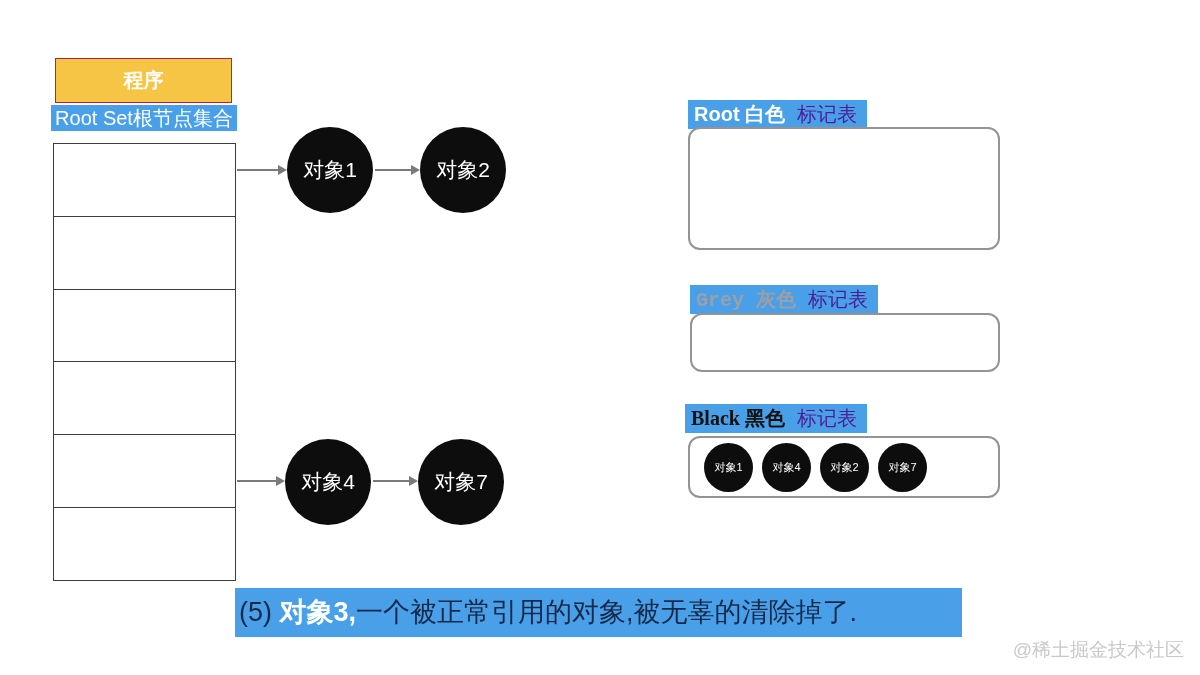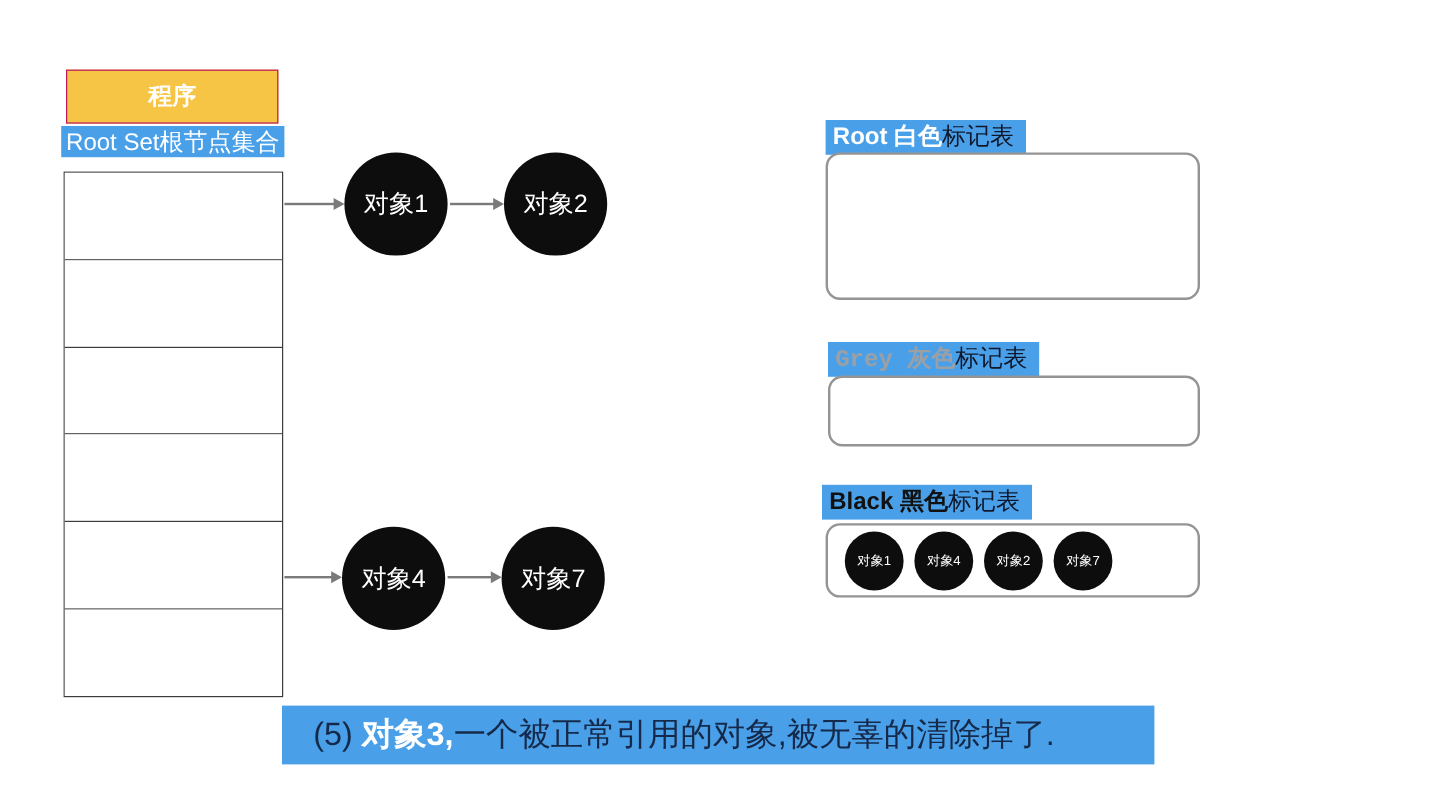--- a/index.html
+++ b/index.html
@@ -38,35 +38,35 @@
 
   
   .arrow{position:absolute;height:2px;background:var(--arrow);}
   .arrow::after{content:"";position:absolute;right:-2px;top:-4px;width:0;height:0;
     border-left:9px solid var(--arrow);border-top:5px solid transparent;border-bottom:5px solid transparent;}
 
   
   .mark-label{position:absolute;height:29px;line-height:29px;background:var(--blue);
     padding:0 10px 0 6px;font-size:20px;white-space:nowrap;}
   .mark-label .en{font-weight:bold;}
-  .mark-label .cn{color:#0f172a;font-weight:400;}
+  .mark-label .cn{color:#4c1d95;font-weight:400;margin-left:12px;}
   .lbl-white .en{color:#ffffff;}
   .lbl-grey .en{color:var(--grey-label);font-family:Liberation Mono, monospace;}
   .lbl-black .en{color:#111111;}
   .mark-box{position:absolute;background:#fff;border:2px solid var(--box-border);border-radius:12px;}
   .box-white{left:688px;top:127px;width:312px;height:123px;}
   .box-grey{left:690px;top:313px;width:310px;height:59px;}
   .box-black{left:688px;top:436px;width:312px;height:62px;
     display:flex;align-items:center;padding-left:14px;gap:9px;}
   .mini-circle{width:49px;height:49px;border-radius:50%;background:var(--obj-black);
     color:#fff;display:flex;align-items:center;justify-content:center;font-size:11px;flex:0 0 auto;}
 
   
   .caption{position:absolute;left:235px;top:588px;width:727px;height:49px;background:var(--blue);
-    font-size:27px;line-height:49px;padding-left:26px;white-space:nowrap;color:var(--caption-dark);}
+    font-size:27px;line-height:49px;padding-left:4px;white-space:nowrap;color:var(--caption-dark);}
   .caption .hl{color:#ffffff;font-weight:bold;}
 
   .watermark{position:absolute;right:16px;top:637px;font-size:19px;color:#c9c9c9;}
 </style>
 </head>
 <body>
 
 <div class="stage">
 
 
@@ -94,28 +94,29 @@
   <div class="mark-label lbl-white" style="left:688px;top:100px;">
     <span class="en">Root 白色</span><span class="cn">标记表</span>
   </div>
   <div class="mark-box box-white"></div>
 
   <div class="mark-label lbl-grey" style="left:690px;top:285px;">
     <span class="en">Grey 灰色</span><span class="cn">标记表</span>
   </div>
   <div class="mark-box box-grey"></div>
 
-  <div class="mark-label lbl-black" style="left:685px;top:404px;">
+  <div class="mark-label lbl-black" style="left:685px;top:404px;font-family:Liberation Serif, serif;">
     <span class="en">Black 黑色</span><span class="cn">标记表</span>
   </div>
   <div class="mark-box box-black">
     <div class="mini-circle">对象1</div>
     <div class="mini-circle">对象4</div>
     <div class="mini-circle">对象2</div>
     <div class="mini-circle">对象7</div>
   </div>
 
   <div class="caption">
     <span>(5) </span><span class="hl">对象3,</span><span>一个被正常引用的对象,被无辜的清除掉了.</span>
   </div>
 
+  <div class="watermark">@稀土掘金技术社区</div>
 
 </div>
 
 </body></html>

